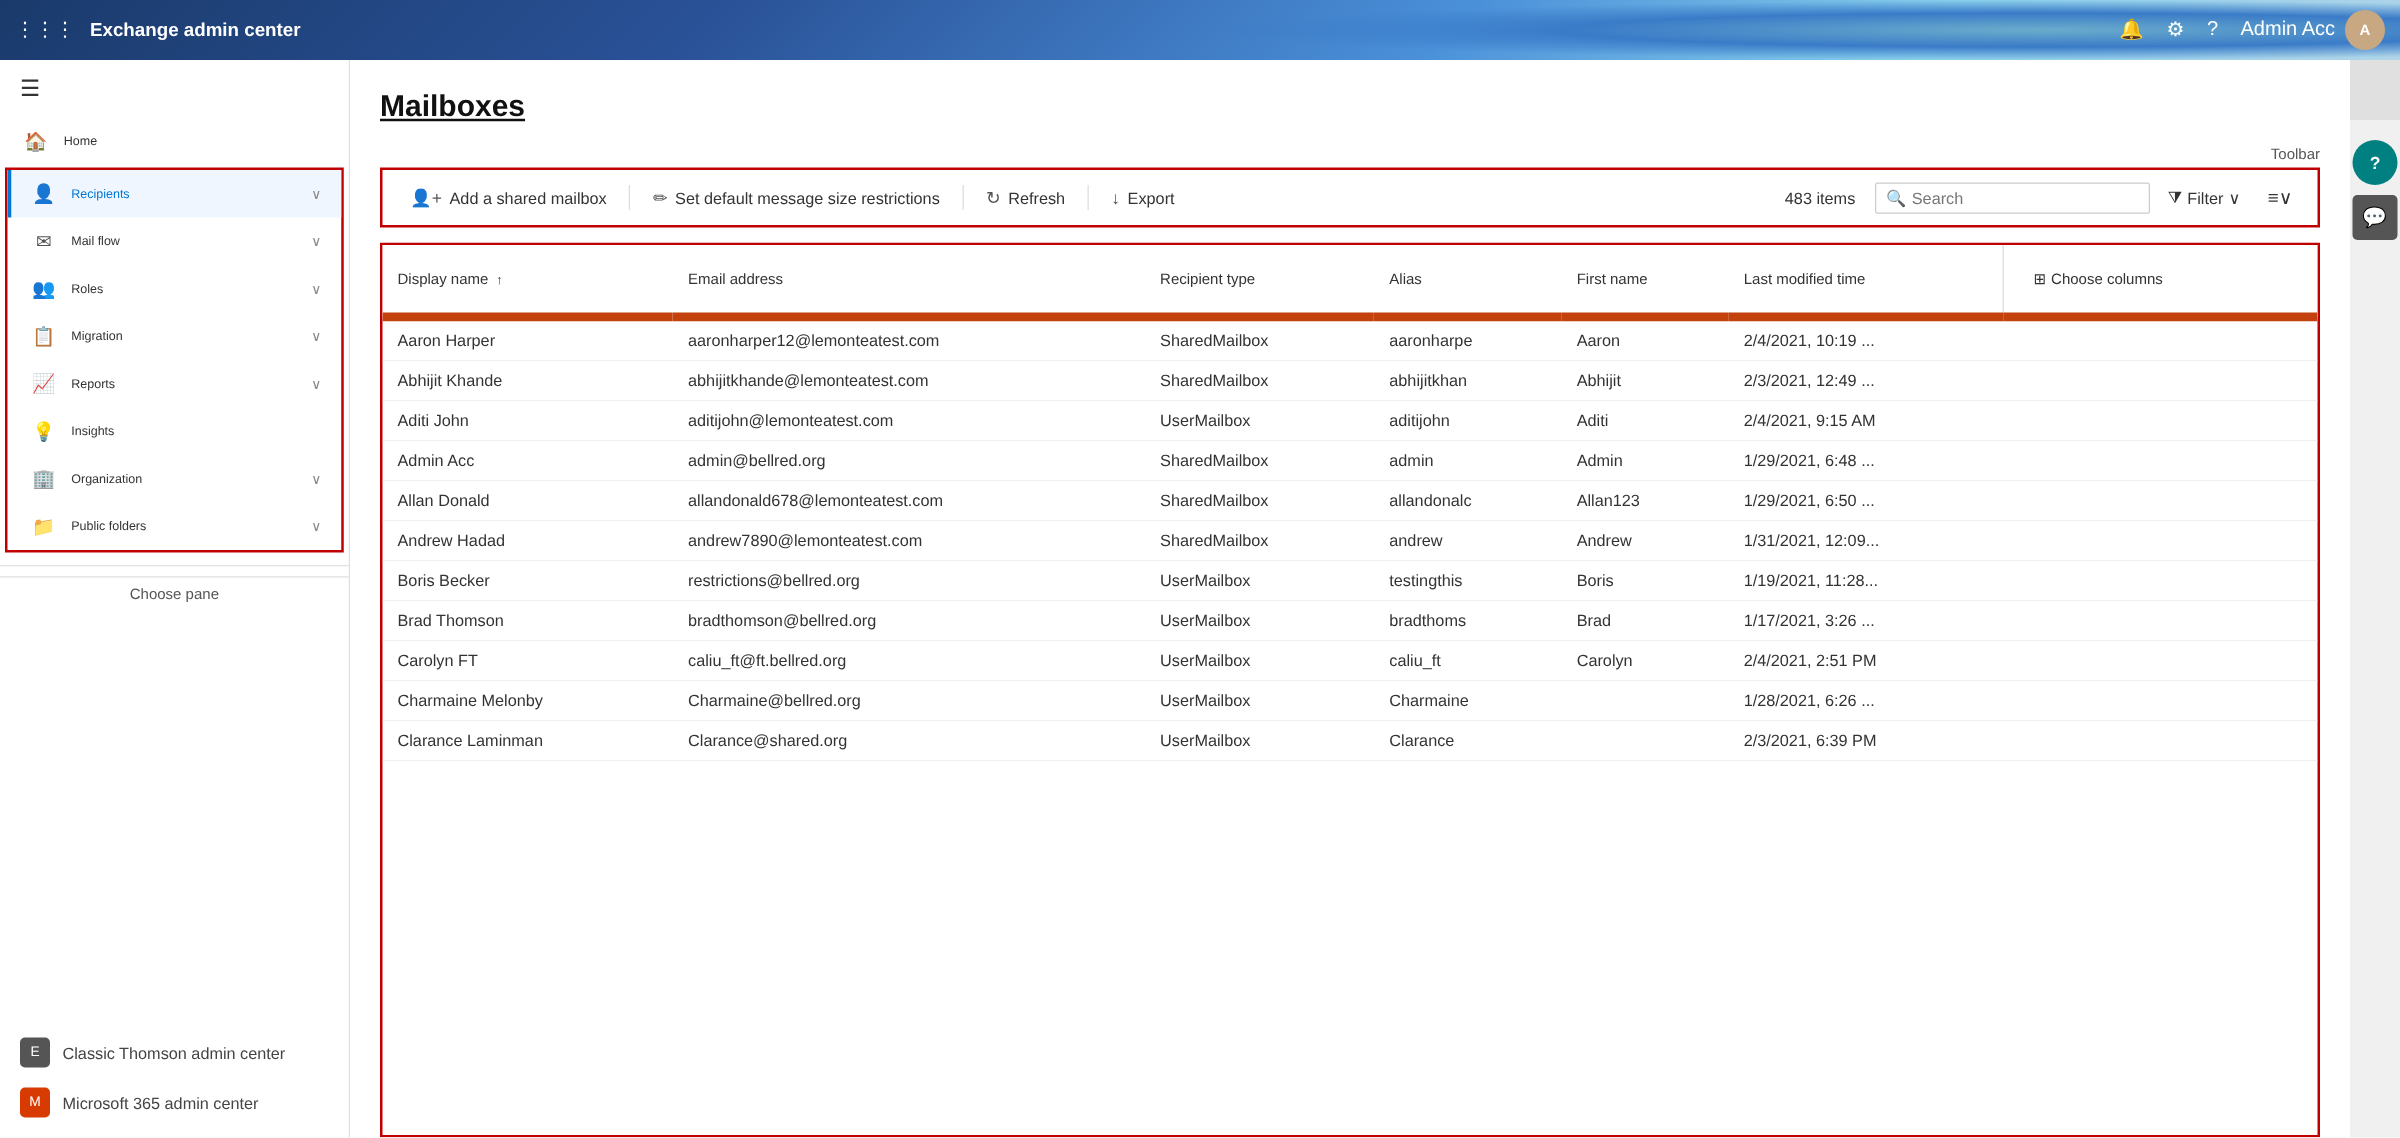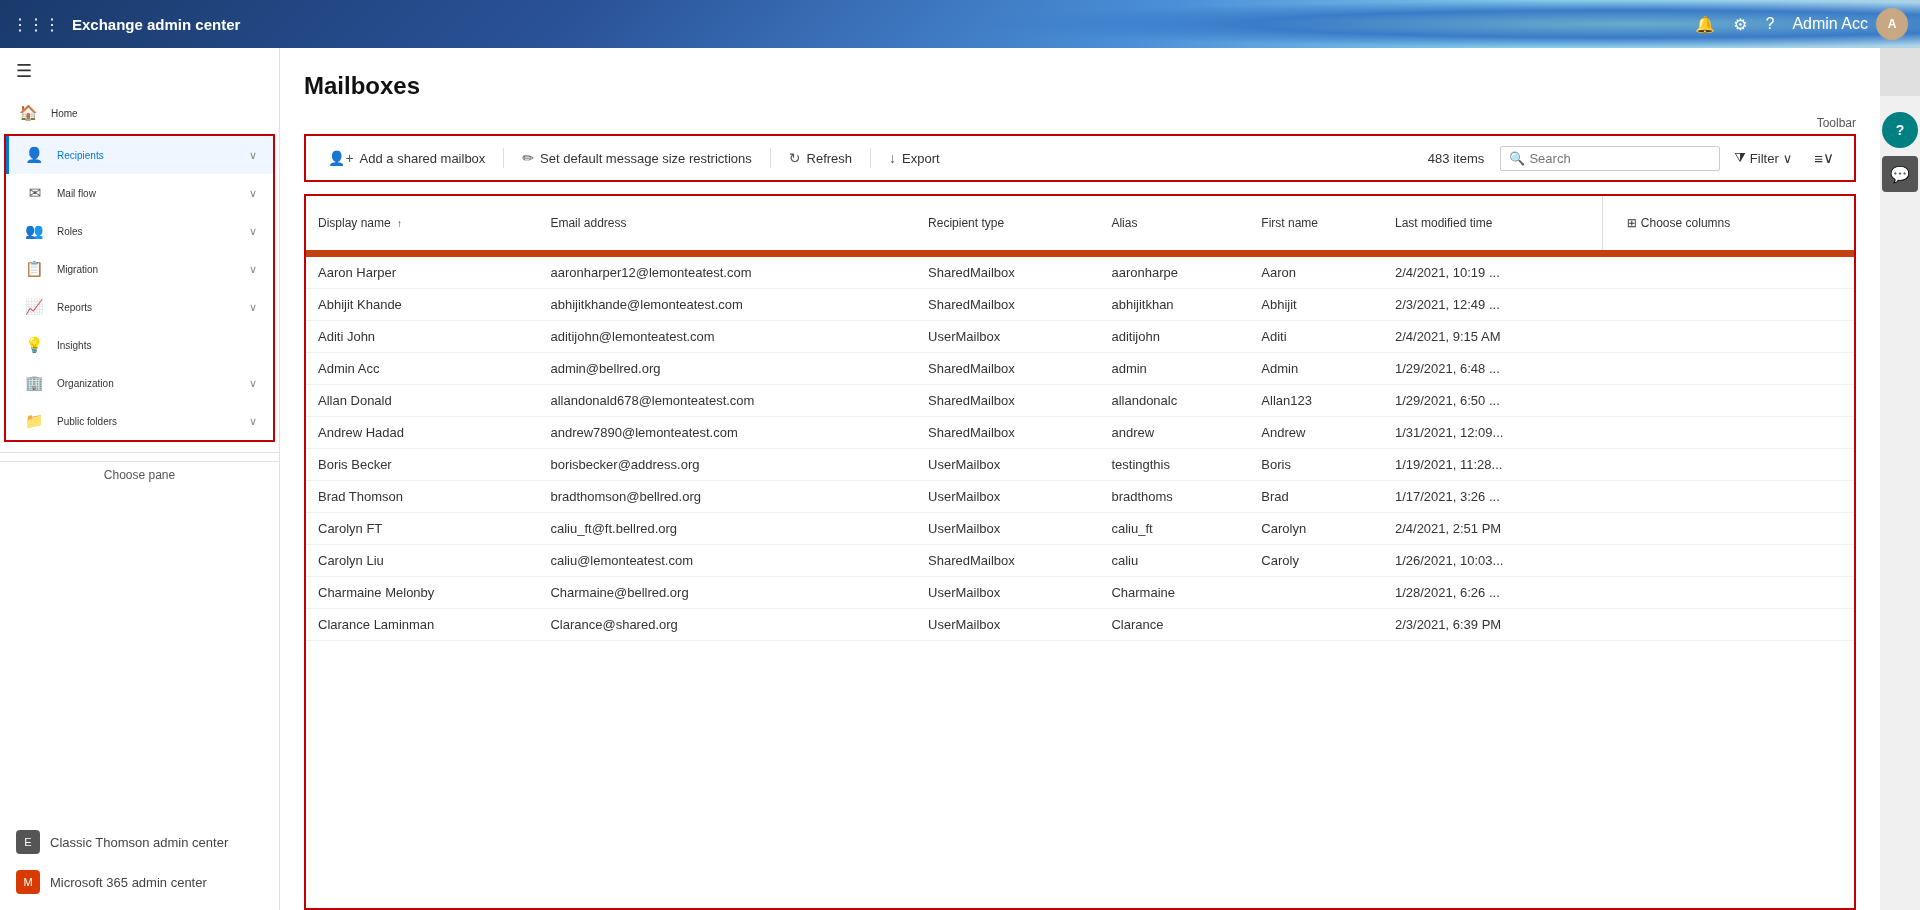--- a/index.html
+++ b/index.html
@@ -179,20 +179,21 @@
       display: flex;
       flex-direction: column;
       overflow: hidden;
       padding: 24px 24px 0 24px;
     }
     .page-title {
       font-size: 24px;
       font-weight: 700;
       color: #111;
       margin-bottom: 16px;
+      text-decoration: underline;
     }
 
     
     .toolbar {
       display: flex;
       align-items: center;
       padding: 8px 12px;
       border: 2px solid #c00000;
       background: #fff;
       gap: 4px;
@@ -559,21 +560,21 @@
       <td>Andrew Hadad</td>
       <td class="email-cell">andrew7890@lemonteatest.com</td>
       <td>SharedMailbox</td>
       <td>andrew</td>
       <td>Andrew</td>
       <td>1/31/2021, 12:09...</td>
       <td></td>
     </tr>
               <tr>
       <td>Boris Becker</td>
-      <td class="email-cell">borisbecker@address.org</td>
+      <td class="email-cell">restrictions@bellred.org</td>
       <td>UserMailbox</td>
       <td>testingthis</td>
       <td>Boris</td>
       <td>1/19/2021, 11:28...</td>
       <td></td>
     </tr>
               <tr>
       <td>Brad Thomson</td>
       <td class="email-cell">bradthomson@bellred.org</td>
       <td>UserMailbox</td>
@@ -585,29 +586,20 @@
               <tr>
       <td>Carolyn FT</td>
       <td class="email-cell">caliu_ft@ft.bellred.org</td>
       <td>UserMailbox</td>
       <td>caliu_ft</td>
       <td>Carolyn</td>
       <td>2/4/2021, 2:51 PM</td>
       <td></td>
     </tr>
               <tr>
-      <td>Carolyn Liu</td>
-      <td class="email-cell">caliu@lemonteatest.com</td>
-      <td>SharedMailbox</td>
-      <td>caliu</td>
-      <td>Caroly</td>
-      <td>1/26/2021, 10:03...</td>
-      <td></td>
-    </tr>
-              <tr>
       <td>Charmaine Melonby</td>
       <td class="email-cell">Charmaine@bellred.org</td>
       <td>UserMailbox</td>
       <td>Charmaine</td>
       <td></td>
       <td>1/28/2021, 6:26 ...</td>
       <td></td>
     </tr>
               <tr>
       <td>Clarance Laminman</td>

